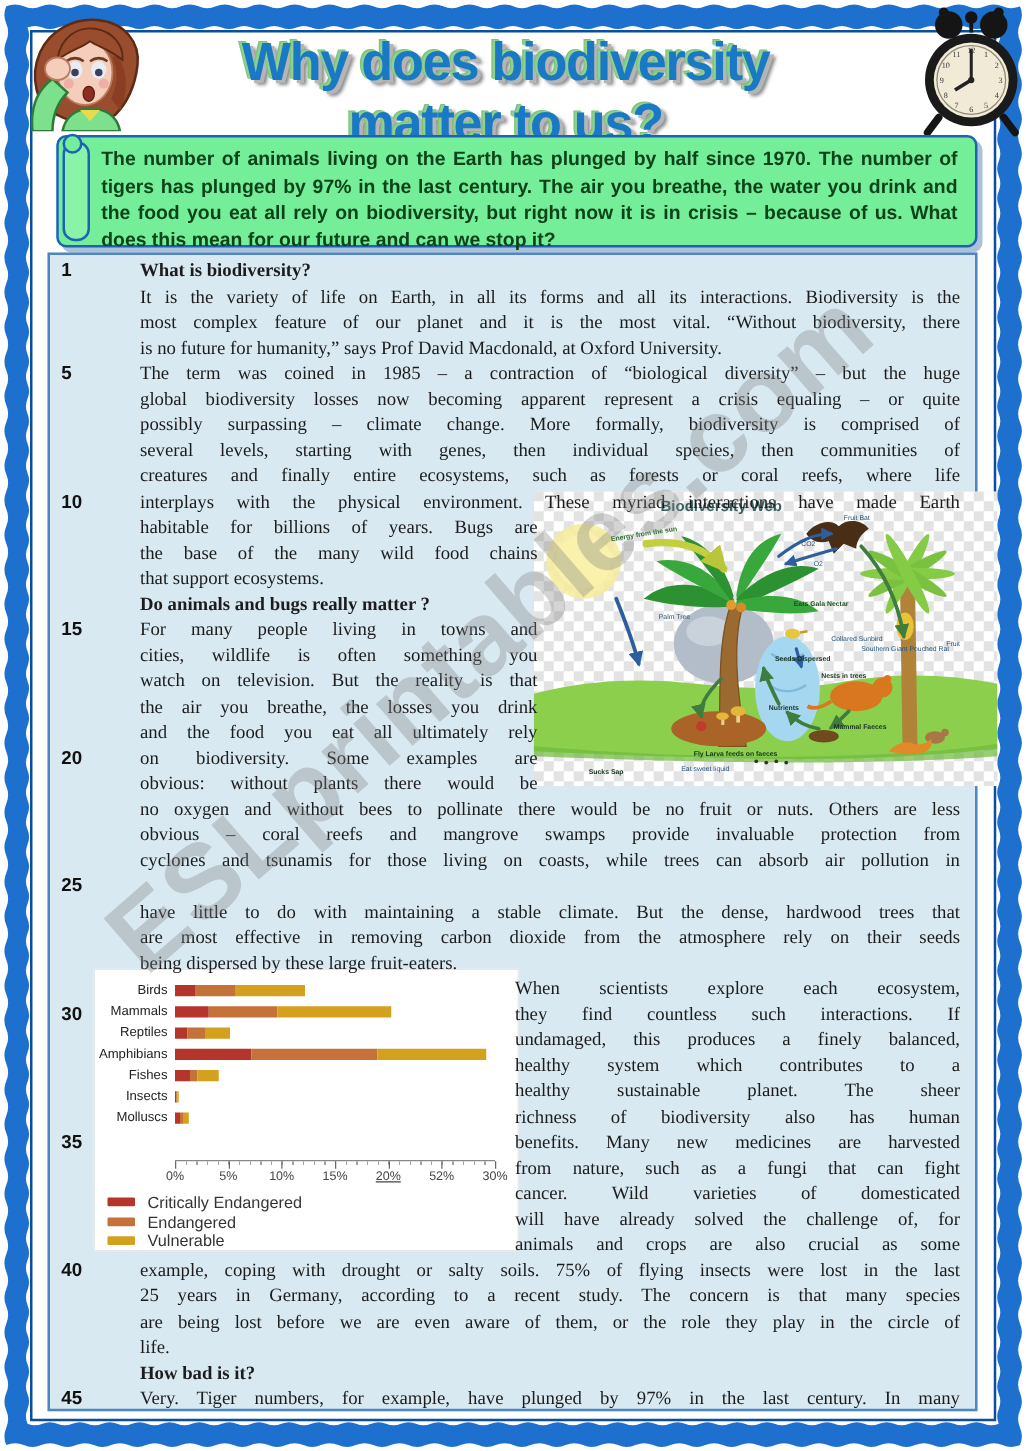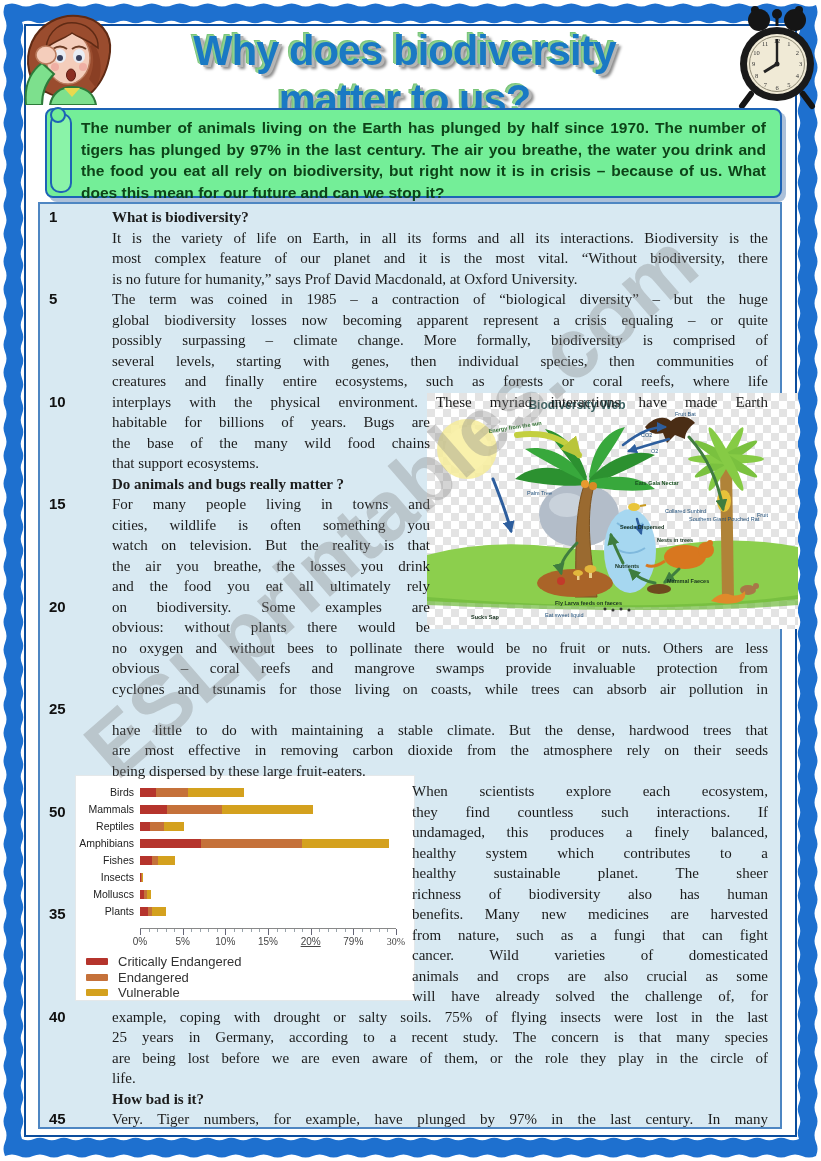--- a/index.html
+++ b/index.html
@@ -292,47 +292,39 @@
             </span>
           </div>
           <div class="crow">
             <span class="clabel">Molluscs</span>
             <span class="ctrack">
               <span class="cseg" style="width: 4.3px; background: rgb(181, 52, 44);"></span>
               <span class="cseg" style="width: 2.6px; background: rgb(197, 113, 58);"></span>
               <span class="cseg" style="width: 4.3px; background: rgb(212, 161, 30);"></span>
             </span>
           </div>
-          <div class="crow">
-            <span class="clabel">Plants</span>
-            <span class="ctrack">
-              <span class="cseg" style="width: 7.7px; background: rgb(181, 52, 44);"></span>
-              <span class="cseg" style="width: 4.3px; background: rgb(197, 113, 58);"></span>
-              <span class="cseg" style="width: 13.7px; background: rgb(212, 161, 30);"></span>
-            </span>
-          </div>
         </div>
       <div class="caxis">
         <div class="cbase"></div>
         <div class="cminor"></div>
         <div id="chartTicks">
             <div class="ctick" style="left: 0px;"></div>
             <div class="cticklabel" style="left: 0px;">0%</div>
             <div class="ctick" style="left: 42.6667px;"></div>
             <div class="cticklabel" style="left: 42.6667px;">5%</div>
             <div class="ctick" style="left: 85.3333px;"></div>
             <div class="cticklabel" style="left: 85.3333px;">10%</div>
             <div class="ctick" style="left: 128px;"></div>
             <div class="cticklabel" style="left: 128px;">15%</div>
             <div class="ctick" style="left: 170.667px;"></div>
             <div class="cticklabel" style="left: 170.667px; text-decoration: underline;">20%</div>
             <div class="ctick" style="left: 213.333px;"></div>
-            <div class="cticklabel" style="left: 213.333px;">79%</div>
+            <div class="cticklabel" style="left: 213.333px;">52%</div>
             <div class="ctick" style="left: 256px;"></div>
-            <div class="cticklabel" style="left: 256px; font-family: Liberation Serif, serif;">30%</div>
+            <div class="cticklabel" style="left: 256px;">30%</div>
           </div>
       </div>
       <div class="clegend" id="chartLegend">
           <div class="clegrow">
             <span class="clegsw" style="background: rgb(181, 52, 44);"></span>
             <span class="cleglabel">Critically Endangered</span>
           </div>
           <div class="clegrow">
             <span class="clegsw" style="background: rgb(197, 113, 58);"></span>
             <span class="cleglabel">Endangered</span>
@@ -454,21 +446,21 @@
         </div>
         <div class="line z-full nojust">
           <span class="num"></span>
           <span class="txt">being dispersed by these large fruit-eaters.</span>
         </div>
         <div class="line z-chart">
           <span class="num"></span>
           <span class="txt">When scientists explore each ecosystem,</span>
         </div>
         <div class="line z-chart">
-          <span class="num">50</span>
+          <span class="num">30</span>
           <span class="txt">they find countless such interactions. If</span>
         </div>
         <div class="line z-chart">
           <span class="num"></span>
           <span class="txt">undamaged, this produces a finely balanced,</span>
         </div>
         <div class="line z-chart">
           <span class="num"></span>
           <span class="txt">healthy system which contributes to a</span>
         </div>
@@ -487,25 +479,25 @@
         <div class="line z-chart">
           <span class="num"></span>
           <span class="txt">from nature, such as a fungi that can fight</span>
         </div>
         <div class="line z-chart">
           <span class="num"></span>
           <span class="txt">cancer. Wild varieties of domesticated</span>
         </div>
         <div class="line z-chart">
           <span class="num"></span>
+          <span class="txt">will have already solved the challenge of, for</span>
+        </div>
+        <div class="line z-chart">
+          <span class="num"></span>
           <span class="txt">animals and crops are also crucial as some</span>
-        </div>
-        <div class="line z-chart">
-          <span class="num"></span>
-          <span class="txt">will have already solved the challenge of, for</span>
         </div>
         <div class="line z-full">
           <span class="num">40</span>
           <span class="txt">example, coping with drought or salty soils. 75% of flying insects were lost in the last</span>
         </div>
         <div class="line z-full">
           <span class="num"></span>
           <span class="txt">25 years in Germany, according to a recent study. The concern is that many species</span>
         </div>
         <div class="line z-full">

